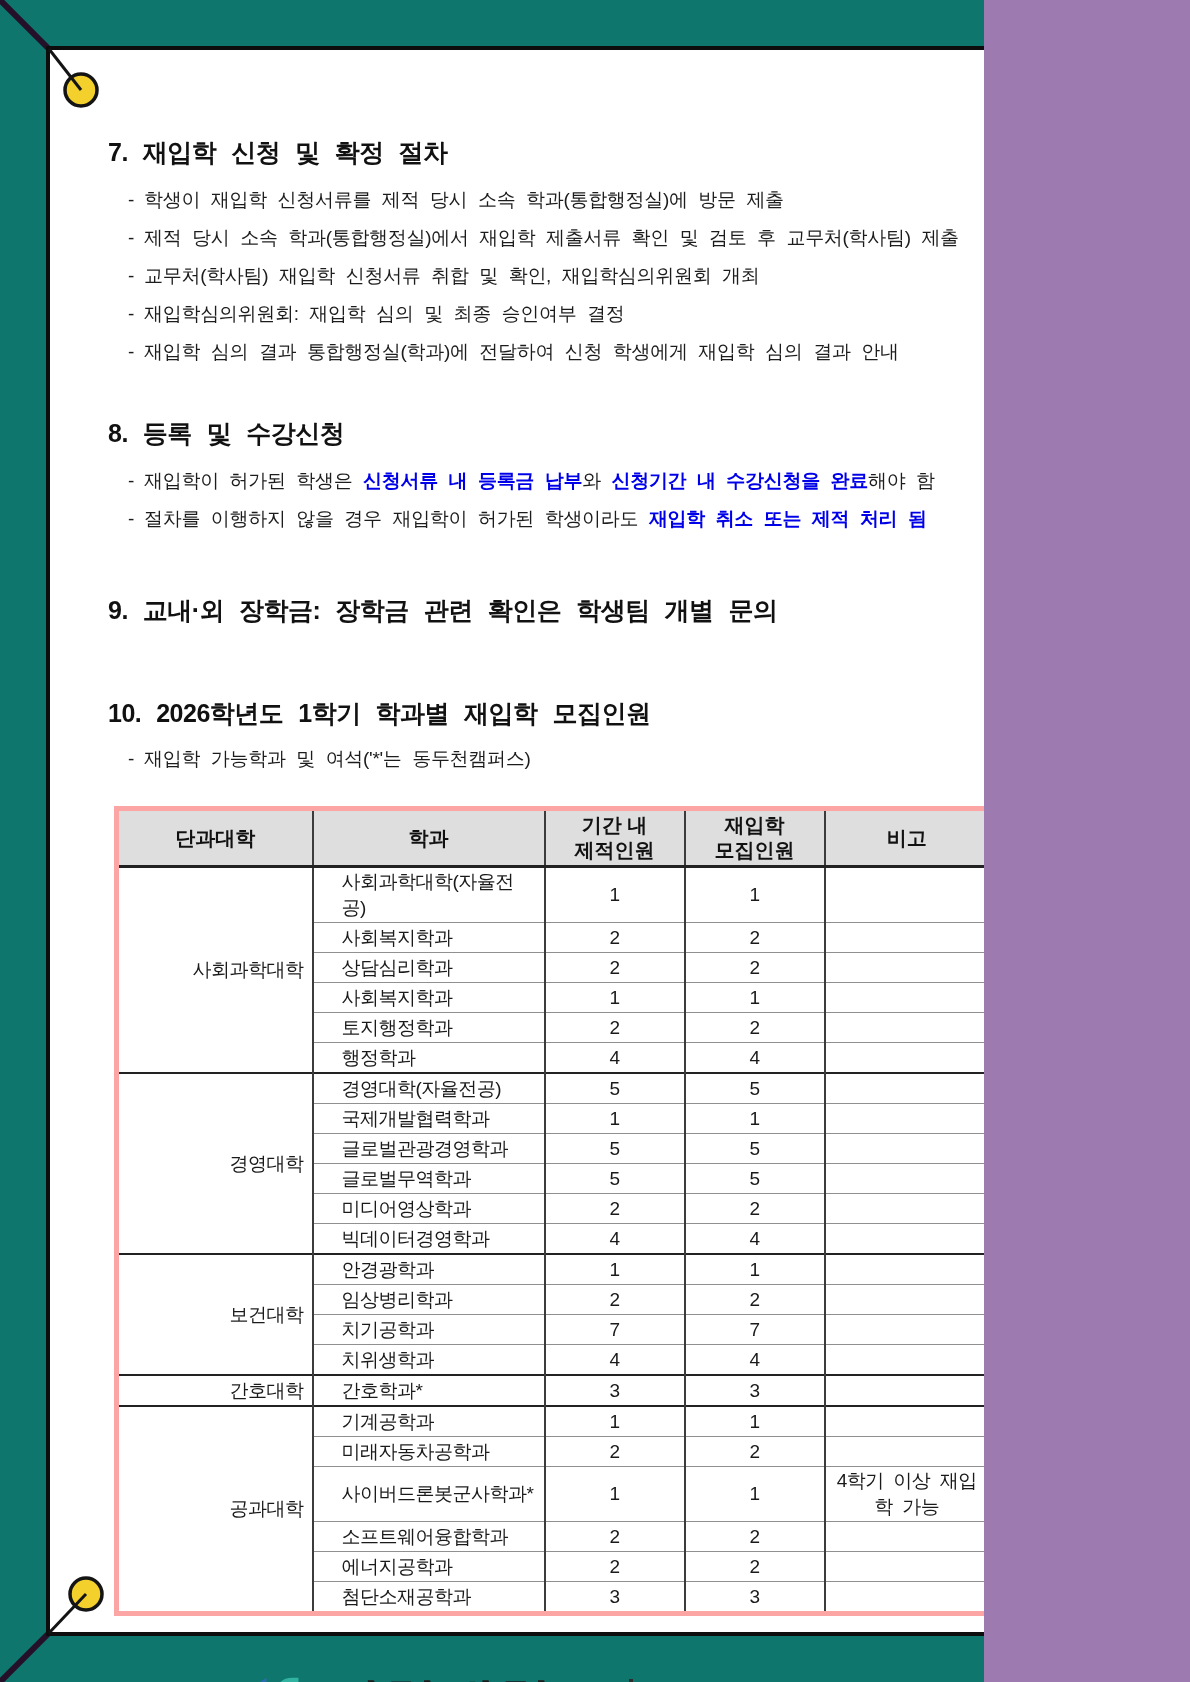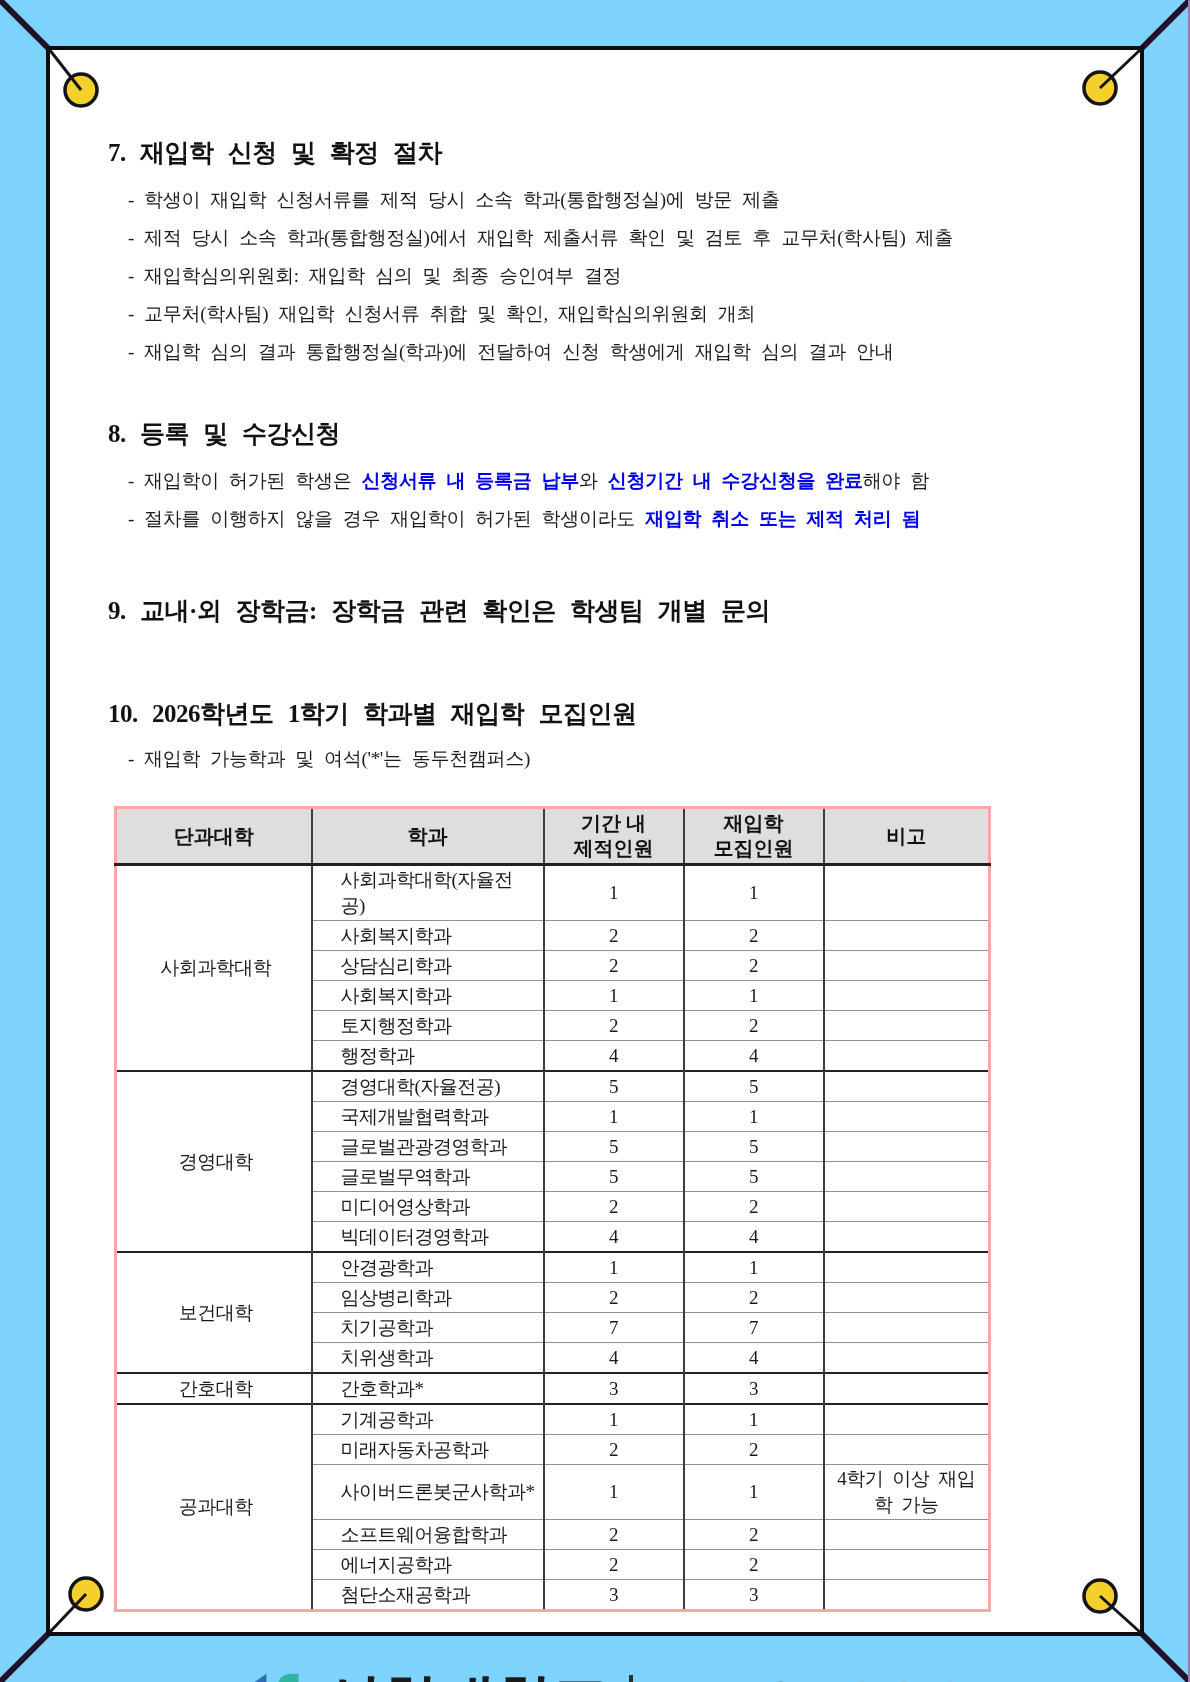--- a/index.html
+++ b/index.html
@@ -1,52 +1,52 @@
 <!DOCTYPE html>
 <html><head>
 <meta charset="utf-8">
 <style>
   html,body{margin:0;padding:0;background:#9d7bb0;}
   #board{
-    position:relative;width:1188px;height:1682px;overflow:hidden;
-    background:#7dd3fc;
-    font-family:Liberation Serif, serif;
+    position:relative;width:984px;height:1682px;overflow:hidden;
+    background:#0f766e;
+    font-family:Liberation Sans, sans-serif;
   }
   svg.deco{position:absolute;left:0;top:0;pointer-events:none;}
   #page{
     position:absolute;left:46px;top:46px;width:1098px;height:1590px;
     background:#ffffff;border:4px solid #0d0d0d;box-sizing:border-box;
     padding:86px 50px 0 58px;color:#161616;
   }
   .sec-heading{
     font-size:25px;font-weight:bold;color:#111;
     word-spacing:.34em;letter-spacing:-.5px;margin:0;
   }
   .items{margin:12px 0 0 20px;}
   .line{font-size:19px;line-height:38px;word-spacing:.3em;letter-spacing:-.3px;color:#1c1c1c;white-space:nowrap;}
   .dash{margin-right:10px;}
   .subtitle-line{margin:10px 0 0 20px;}
   #sec8{margin-top:46px;}
   #sec9{margin-top:56px;}
   #sec10{margin-top:70px;}
   table#quota{
     border-collapse:collapse;margin:28px 16px 0 6px;width:874px;table-layout:fixed;
-    border:3px solid #fca5a5;
+    border:5px solid #fca5a5;
   }
   #quota th{
     background:#dedede;border:2px solid #3c3c3c;border-bottom:3px solid #222;
     font-size:20px;font-weight:bold;height:52px;white-space:pre-line;line-height:25px;color:#111;
   }
   #quota td{
     font-size:19px;height:27px;padding:1px 8px;color:#1a1a1a;
     border-left:2px solid #3c3c3c;border-right:2px solid #3c3c3c;
     border-top:1.5px solid #909090;letter-spacing:-.5px;
   }
   #quota tr.group-start td{border-top:2.5px solid #222;}
-  #quota td.college{text-align:center;vertical-align:middle;padding-left:12px;font-size:19px;}
+  #quota td.college{text-align:right;vertical-align:middle;padding-left:12px;font-size:19px;}
   #quota td.dept{text-align:left;padding-left:28px;}
   #quota td.num{text-align:center;}
   #quota td.remark{text-align:center;word-spacing:.25em;}
   #footer{
     margin-top:46px;display:flex;align-items:center;justify-content:center;gap:0;
   }
   .uni-name{font-size:60px;font-weight:800;color:#1b1b1b;letter-spacing:-3px;margin-left:16px;}
   .logo-divider{width:4px;height:54px;background:#2d2d2d;margin:0 22px;}
   .dept-name{font-size:46px;font-weight:800;color:#1f1f1f;letter-spacing:-2px;}
   .slash{font-size:58px;color:#b3b3b3;font-weight:300;margin:0 8px 0 14px;transform:translateY(-2px);}
@@ -64,22 +64,22 @@
     <line x1="1190" y1="1682" x2="1142" y2="1634" stroke="#241028" stroke-width="6"></line>
   </svg>
 
   <div id="page">
 
     <div id="sec7">
       <p class="sec-heading">7. 재입학 신청 및 확정 절차</p>
       <div class="items" id="sec7-items">
           <div class="line"><span class="dash">-</span><span>학생이 재입학 신청서류를 제적 당시 소속 학과(통합행정실)에 방문 제출</span></div>
           <div class="line"><span class="dash">-</span><span>제적 당시 소속 학과(통합행정실)에서 재입학 제출서류 확인 및 검토 후 교무처(학사팀) 제출</span></div>
+          <div class="line"><span class="dash">-</span><span>교무처(학사팀) 재입학 신청서류 취합 및 확인, 재입학심의위원회 개최</span></div>
           <div class="line"><span class="dash">-</span><span>재입학심의위원회: 재입학 심의 및 최종 승인여부 결정</span></div>
-          <div class="line"><span class="dash">-</span><span>교무처(학사팀) 재입학 신청서류 취합 및 확인, 재입학심의위원회 개최</span></div>
           <div class="line"><span class="dash">-</span><span>재입학 심의 결과 통합행정실(학과)에 전달하여 신청 학생에게 재입학 심의 결과 안내</span></div>
         </div>
     </div>
 
     <div id="sec8">
       <p class="sec-heading">8. 등록 및 수강신청</p>
       <div class="items" id="sec8-items">
           <div class="line"><span class="dash">-</span><span>재입학이 허가된 학생은 </span><span style="color: rgb(0, 0, 232); font-weight: bold;">신청서류 내 등록금 납부</span><span>와 </span><span style="color: rgb(0, 0, 232); font-weight: bold;">신청기간 내 수강신청을 완료</span><span>해야 함</span></div>
           <div class="line"><span class="dash">-</span><span>절차를 이행하지 않을 경우 재입학이 허가된 학생이라도 </span><span style="color: rgb(0, 0, 232); font-weight: bold;">재입학 취소 또는 제적 처리 됨</span></div>
         </div>

